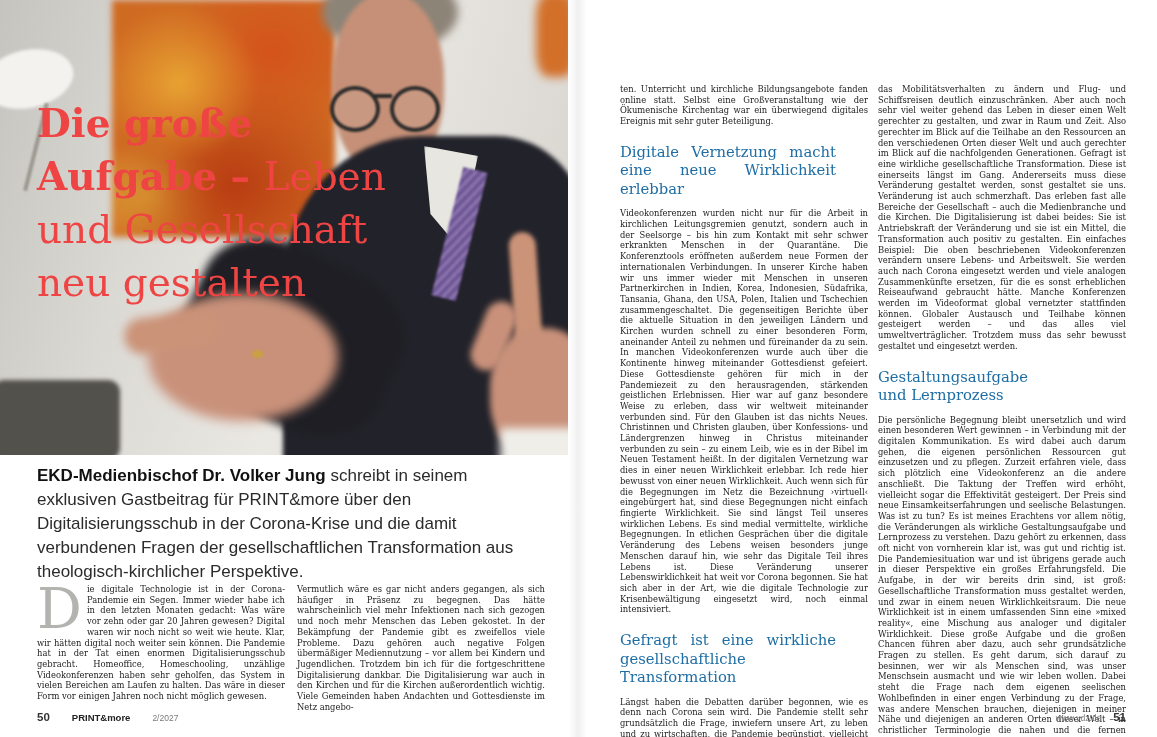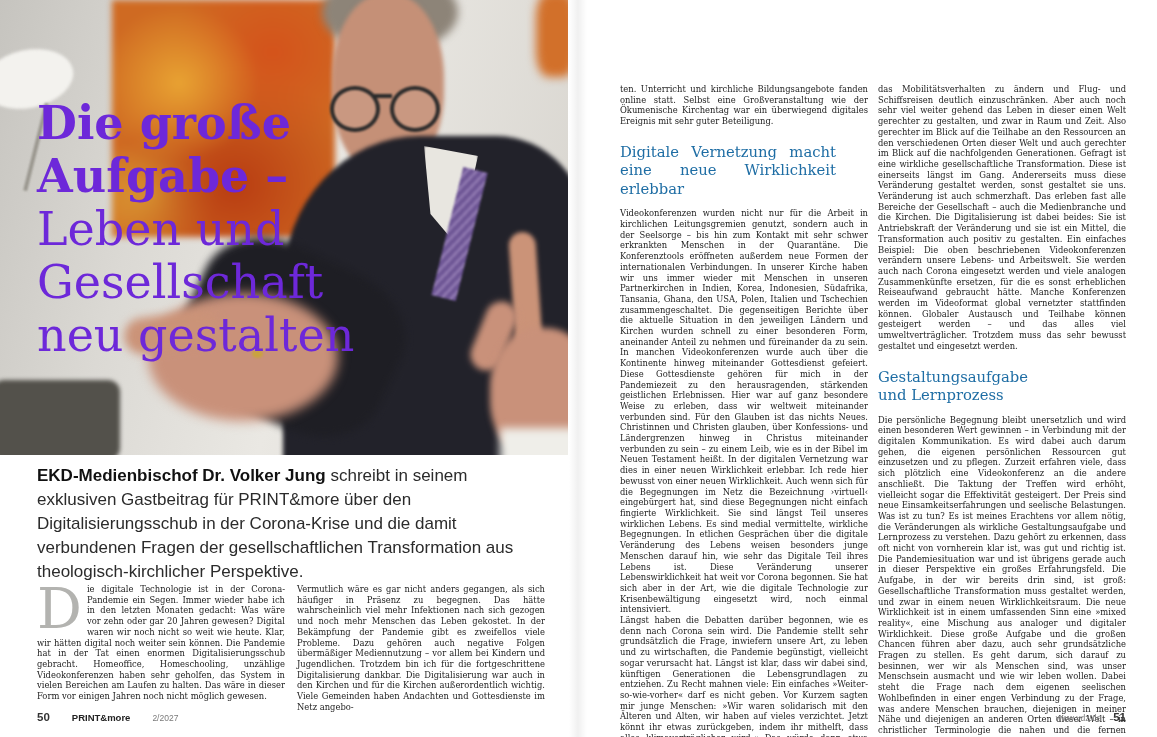--- a/index.html
+++ b/index.html
@@ -50,22 +50,22 @@
     background:#cb9378;transform:rotate(-4deg);filter:blur(2px);}
   .thumb{left:478px;top:300px;width:32px;height:72px;border-radius:16px;
     background:#c9917a;transform:rotate(22deg);filter:blur(3px);}
   .fist{left:490px;top:328px;width:104px;height:132px;border-radius:45%;
     background:#c9917a;filter:blur(3px);}
   .cuff{left:500px;top:428px;width:85px;height:42px;background:#efeee9;filter:blur(4px);}
   .chair{left:-8px;top:380px;width:128px;height:80px;border-radius:12px;
     background:#53514b;filter:blur(2px);}
 
   
-  .title{position:absolute;left:37px;top:97px;width:352px;color:#6d28d9;
-    font-family:"DejaVu Serif","Liberation Serif",serif;font-size:46px;line-height:53px;}
+  .title{position:absolute;left:37px;top:97px;width:352px;color:#ef4444;
+    font-family:"DejaVu Serif","Liberation Serif",serif;font-size:39px;line-height:53px;}
   .title .t-bold{font-weight:700;}
   .title .t-reg{font-weight:400;}
   .caption{position:absolute;left:425px;top:176px;width:141px;color:#fff;
     font-size:8.6px;line-height:11.9px;font-family:"Liberation Sans",sans-serif;}
   .caption b{font-weight:700;}
 
   
   .lead{position:absolute;left:37px;top:464px;width:514px;color:#2b2b2b;
     font-size:17px;line-height:24px;}
   .lead b{color:#111;margin-top:20px;}
@@ -147,20 +147,21 @@
   </div>
 
   <div class="gutter"></div>
 
 
   <div class="cols-right">
     <div class="bodycol">
       <p>ten. Unterricht und kirchliche Bildungsangebote fanden online statt. Selbst eine Großveranstaltung wie der Ökumenische Kirchentag war ein überwiegend digitales Ereignis mit sehr guter Beteiligung.</p>
       <h3 class="bluehead">Digitale Vernetzung macht eine neue Wirklichkeit erlebbar</h3>
       <p>Videokonferenzen wurden nicht nur für die Arbeit in kirchlichen Leitungsgremien genutzt, sondern auch in der Seelsorge – bis hin zum Kontakt mit sehr schwer erkrankten Menschen in der Quarantäne. Die Konferenztools eröffneten außerdem neue Formen der internationalen Verbindungen. In unserer Kirche haben wir uns immer wieder mit Menschen in unseren Partnerkirchen in Indien, Korea, Indonesien, Südafrika, Tansania, Ghana, den USA, Polen, Italien und Tschechien zusammengeschaltet. Die gegenseitigen Berichte über die aktuelle Situation in den jeweiligen Ländern und Kirchen wurden schnell zu einer besonderen Form, aneinander Anteil zu nehmen und füreinander da zu sein. In manchen Videokonferenzen wurde auch über die Kontinente hinweg miteinander Gottesdienst gefeiert. Diese Gottesdienste gehören für mich in der Pandemiezeit zu den herausragenden, stärkenden geistlichen Erlebnissen. Hier war auf ganz besondere Weise zu erleben, dass wir weltweit miteinander verbunden sind. Für den Glauben ist das nichts Neues. Christinnen und Christen glauben, über Konfessions- und Ländergrenzen hinweg in Christus miteinander verbunden zu sein – zu einem Leib, wie es in der Bibel im Neuen Testament heißt. In der digitalen Vernetzung war dies in einer neuen Wirklichkeit erlebbar. Ich rede hier bewusst von einer neuen Wirklichkeit. Auch wenn sich für die Begegnungen im Netz die Bezeichnung ›virtuell‹ eingebürgert hat, sind diese Begegnungen nicht einfach fingierte Wirklichkeit. Sie sind längst Teil unseres wirklichen Lebens. Es sind medial vermittelte, wirkliche Begegnungen. In etlichen Gesprächen über die digitale Veränderung des Lebens weisen besonders junge Menschen darauf hin, wie sehr das Digitale Teil ihres Lebens ist. Diese Veränderung unserer Lebenswirklichkeit hat weit vor Corona begonnen. Sie hat sich aber in der Art, wie die digitale Technologie zur Krisenbewältigung eingesetzt wird, noch einmal intensiviert.</p>
+      <h3 class="bluehead">Gefragt ist eine wirkliche gesellschaftliche Transformation</h3>
       <p>Längst haben die Debatten darüber begonnen, wie es denn nach Corona sein wird. Die Pandemie stellt sehr grundsätzlich die Frage, inwiefern unsere Art, zu leben und zu wirtschaften, die Pandemie begünstigt, vielleicht sogar verursacht hat. Längst ist klar, dass wir dabei sind, künftigen Generationen die Lebensgrundlagen zu entziehen. Zu Recht mahnen viele: Ein einfaches »Weiter-so-wie-vorher« darf es nicht geben. Vor Kurzem sagten mir junge Menschen: »Wir waren solidarisch mit den Älteren und Alten, wir haben auf vieles verzichtet. Jetzt könnt ihr etwas zurückgeben, indem ihr mithelft, dass alles klimaverträglicher wird.« Das würde dann etwa bedeuten,</p>
     </div>
     <div class="bodycol">
       <p>das Mobilitätsverhalten zu ändern und Flug- und Schiffsreisen deutlich einzuschränken. Aber auch noch sehr viel weiter gehend das Leben in dieser einen Welt gerechter zu gestalten, und zwar in Raum und Zeit. Also gerechter im Blick auf die Teilhabe an den Ressourcen an den verschiedenen Orten dieser Welt und auch gerechter im Blick auf die nachfolgenden Generationen. Gefragt ist eine wirkliche gesellschaftliche Transformation. Diese ist einerseits längst im Gang. Andererseits muss diese Veränderung gestaltet werden, sonst gestaltet sie uns. Veränderung ist auch schmerzhaft. Das erleben fast alle Bereiche der Gesellschaft – auch die Medienbranche und die Kirchen. Die Digitalisierung ist dabei beides: Sie ist Antriebskraft der Veränderung und sie ist ein Mittel, die Transformation auch positiv zu gestalten. Ein einfaches Beispiel: Die oben beschriebenen Videokonferenzen verändern unsere Lebens- und Arbeitswelt. Sie werden auch nach Corona eingesetzt werden und viele analogen Zusammenkünfte ersetzen, für die es sonst erheblichen Reiseaufwand gebraucht hätte. Manche Konferenzen werden im Videoformat global vernetzter stattfinden können. Globaler Austausch und Teilhabe können gesteigert werden – und das alles viel umweltverträglicher. Trotzdem muss das sehr bewusst gestaltet und eingesetzt werden.</p>
       <h3 class="bluehead narrow">Gestaltungsaufgabe und Lernprozess</h3>
       <p>Die persönliche Begegnung bleibt unersetzlich und wird einen besonderen Wert gewinnen – in Verbindung mit der digitalen Kommunikation. Es wird dabei auch darum gehen, die eigenen persönlichen Ressourcen gut einzusetzen und zu pflegen. Zurzeit erfahren viele, dass sich plötzlich eine Videokonferenz an die andere anschließt. Die Taktung der Treffen wird erhöht, vielleicht sogar die Effektivität gesteigert. Der Preis sind neue Einsamkeitserfahrungen und seelische Belastungen. Was ist zu tun? Es ist meines Erachtens vor allem nötig, die Veränderungen als wirkliche Gestaltungsaufgabe und Lernprozess zu verstehen. Dazu gehört zu erkennen, dass oft nicht von vornherein klar ist, was gut und richtig ist. Die Pandemiesituation war und ist übrigens gerade auch in dieser Perspektive ein großes Erfahrungsfeld. Die Aufgabe, in der wir bereits drin sind, ist groß: Gesellschaftliche Transformation muss gestaltet werden, und zwar in einem neuen Wirklichkeitsraum. Die neue Wirklichkeit ist in einem umfassenden Sinn eine »mixed reality«, eine Mischung aus analoger und digitaler Wirklichkeit. Diese große Aufgabe und die großen Chancen führen aber dazu, auch sehr grundsätzliche Fragen zu stellen. Es geht darum, sich darauf zu besinnen, wer wir als Menschen sind, was unser Menschsein ausmacht und wie wir leben wollen. Dabei steht die Frage nach dem eigenen seelischen Wohlbefinden in einer engen Verbindung zu der Frage, was andere Menschen brauchen, diejenigen in meiner Nähe und diejenigen an anderen Orten dieser Welt – in christlicher Terminologie die nahen und die fernen Nächsten.</p>
 
     </div>
   </div>
 

